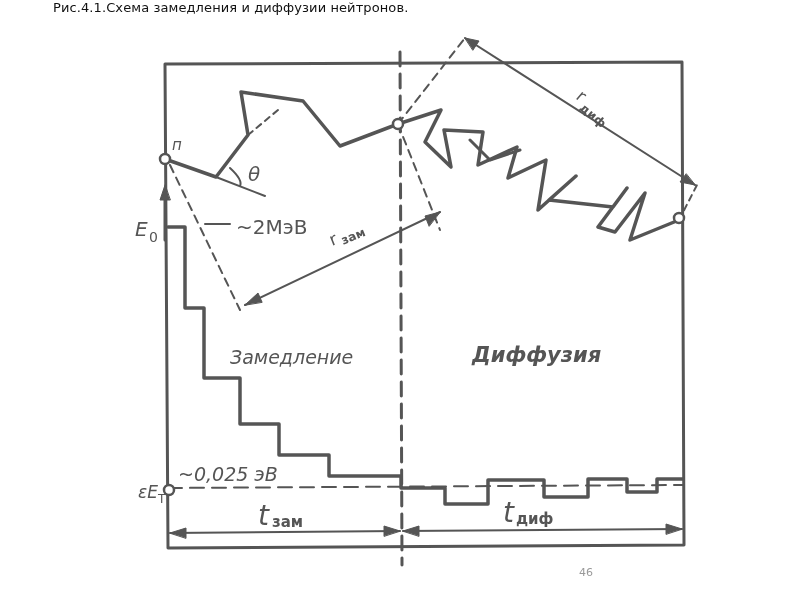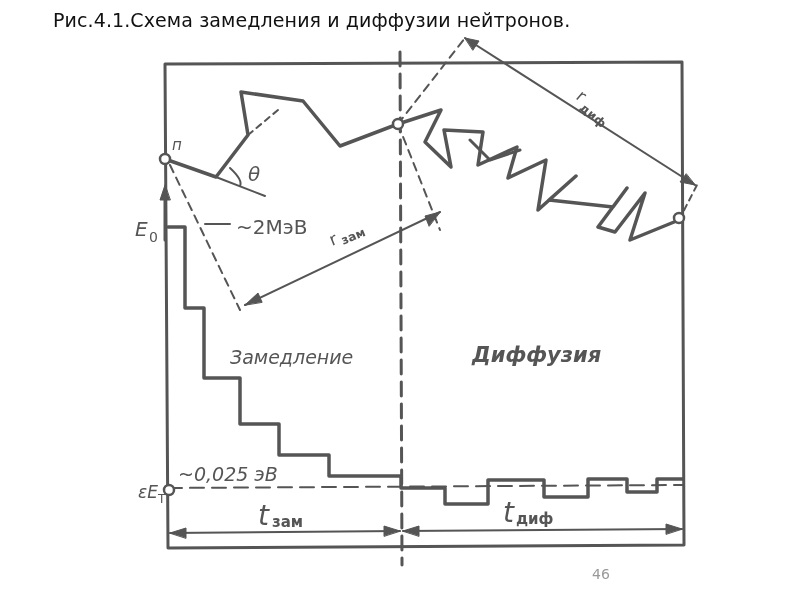--- a/index.html
+++ b/index.html
@@ -1,18 +1,18 @@
 <!DOCTYPE html>
 <html><head>
 <meta charset="utf-8">
 <style>
   html,body{margin:0;padding:0;background:#ffffff;}
   body{width:800px;height:600px;position:relative;overflow:hidden;font-family:"DejaVu Sans",sans-serif;}
-  .title{position:absolute;left:53px;top:9px;font-size:19px;color:#111;font-family:"DejaVu Sans",sans-serif;letter-spacing:0.1px;}
-  .page-num{position:absolute;left:579px;top:566px;font-size:14px;color:#999;font-family:"DejaVu Sans",sans-serif;margin-left:13px;}
+  .title{position:absolute;left:53px;top:0;font-size:13px;color:#111;font-family:"DejaVu Sans",sans-serif;letter-spacing:0.1px;}
+  .page-num{position:absolute;left:579px;top:566px;font-size:11px;color:#999;font-family:"DejaVu Sans",sans-serif;}
   svg{position:absolute;left:0;top:0;}
   .lbl{font-family:"DejaVu Sans",sans-serif;fill:#555;}
   .ital{font-style:italic;}
 </style>
 </head>
 <body>
 
 <div class="title">Рис.4.1.Схема замедления и диффузии нейтронов.</div>
 
 <svg width="800" height="600" viewBox="0 0 800 600">

